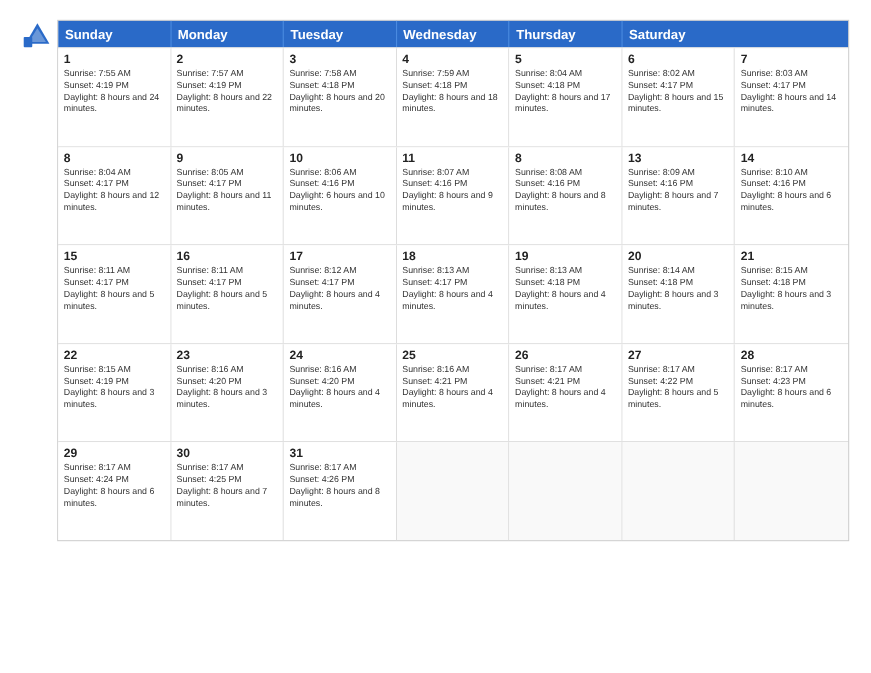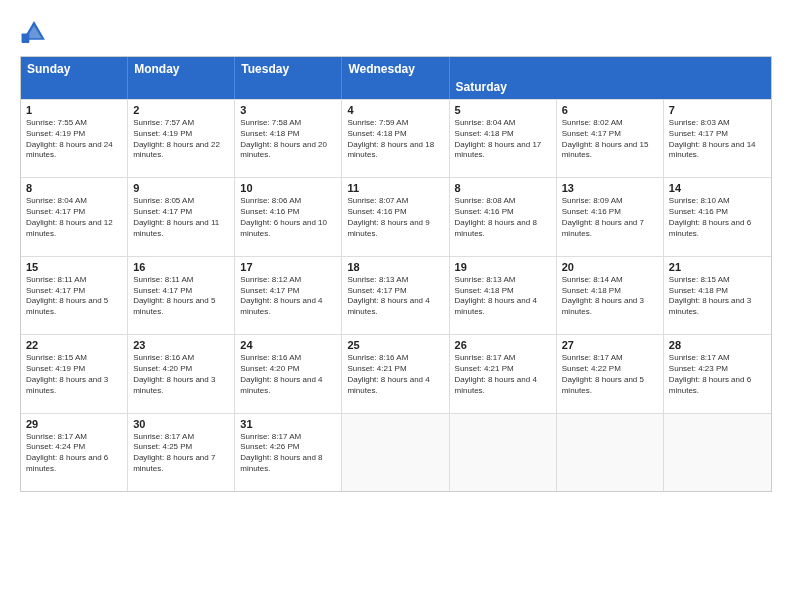--- a/index.html
+++ b/index.html
@@ -8,21 +8,21 @@
       background: #fff;
       width: 792px;
       height: 612px;
       overflow: hidden;
     }
     .page {
       width: 792px;
       height: 504px;
       padding: 18px 20px 12px 20px;
       display: flex;
-      flex-direction: column;
+      flex-direction: row;
     }
     .header {
       display: flex;
       justify-content: space-between;
       align-items: flex-start;
       margin-bottom: 10px;
     }
     .logo {
       display: flex;
       align-items: center;
@@ -62,21 +62,21 @@
       background: #2a6ac8;
     }
     .cal-header-cell {
       color: #fff;
       font-size: 12px;
       font-weight: bold;
       padding: 5px 6px;
       border-right: 1px solid #4a8ae0;
       text-align: left;
     }
-    .cal-header-cell:last-child { border-right: none; margin-top: 18px; }
+    .cal-header-cell:last-child { border-right: none; }
     .cal-body {
       flex: 1;
       display: flex;
       flex-direction: column;
     }
     .cal-row {
       display: grid;
       grid-template-columns: repeat(7, 1fr);
       flex: 1;
       border-top: 1px solid #ddd;
@@ -125,20 +125,21 @@
       <div class="month-title"></div>
       <div class="location"></div>
     </div>
   </div>
   <div class="calendar">
     <div class="cal-header" id="cal-header">
         <div class="cal-header-cell">Sunday</div>
         <div class="cal-header-cell">Monday</div>
         <div class="cal-header-cell">Tuesday</div>
         <div class="cal-header-cell">Wednesday</div>
+        <div class="cal-header-cell">Thursday</div>
         <div class="cal-header-cell">Saturday</div>
       </div>
     <div class="cal-body" id="cal-body">
         <div class="cal-row">
           <div class="cal-cell">
         <span class="day-num">1</span>
         <div class="cell-text">
           <span>Sunrise: 7:55 AM</span><br>
           <span>Sunset: 4:19 PM</span><br>
           <span>Daylight: 8 hours and 24 minutes.</span>

